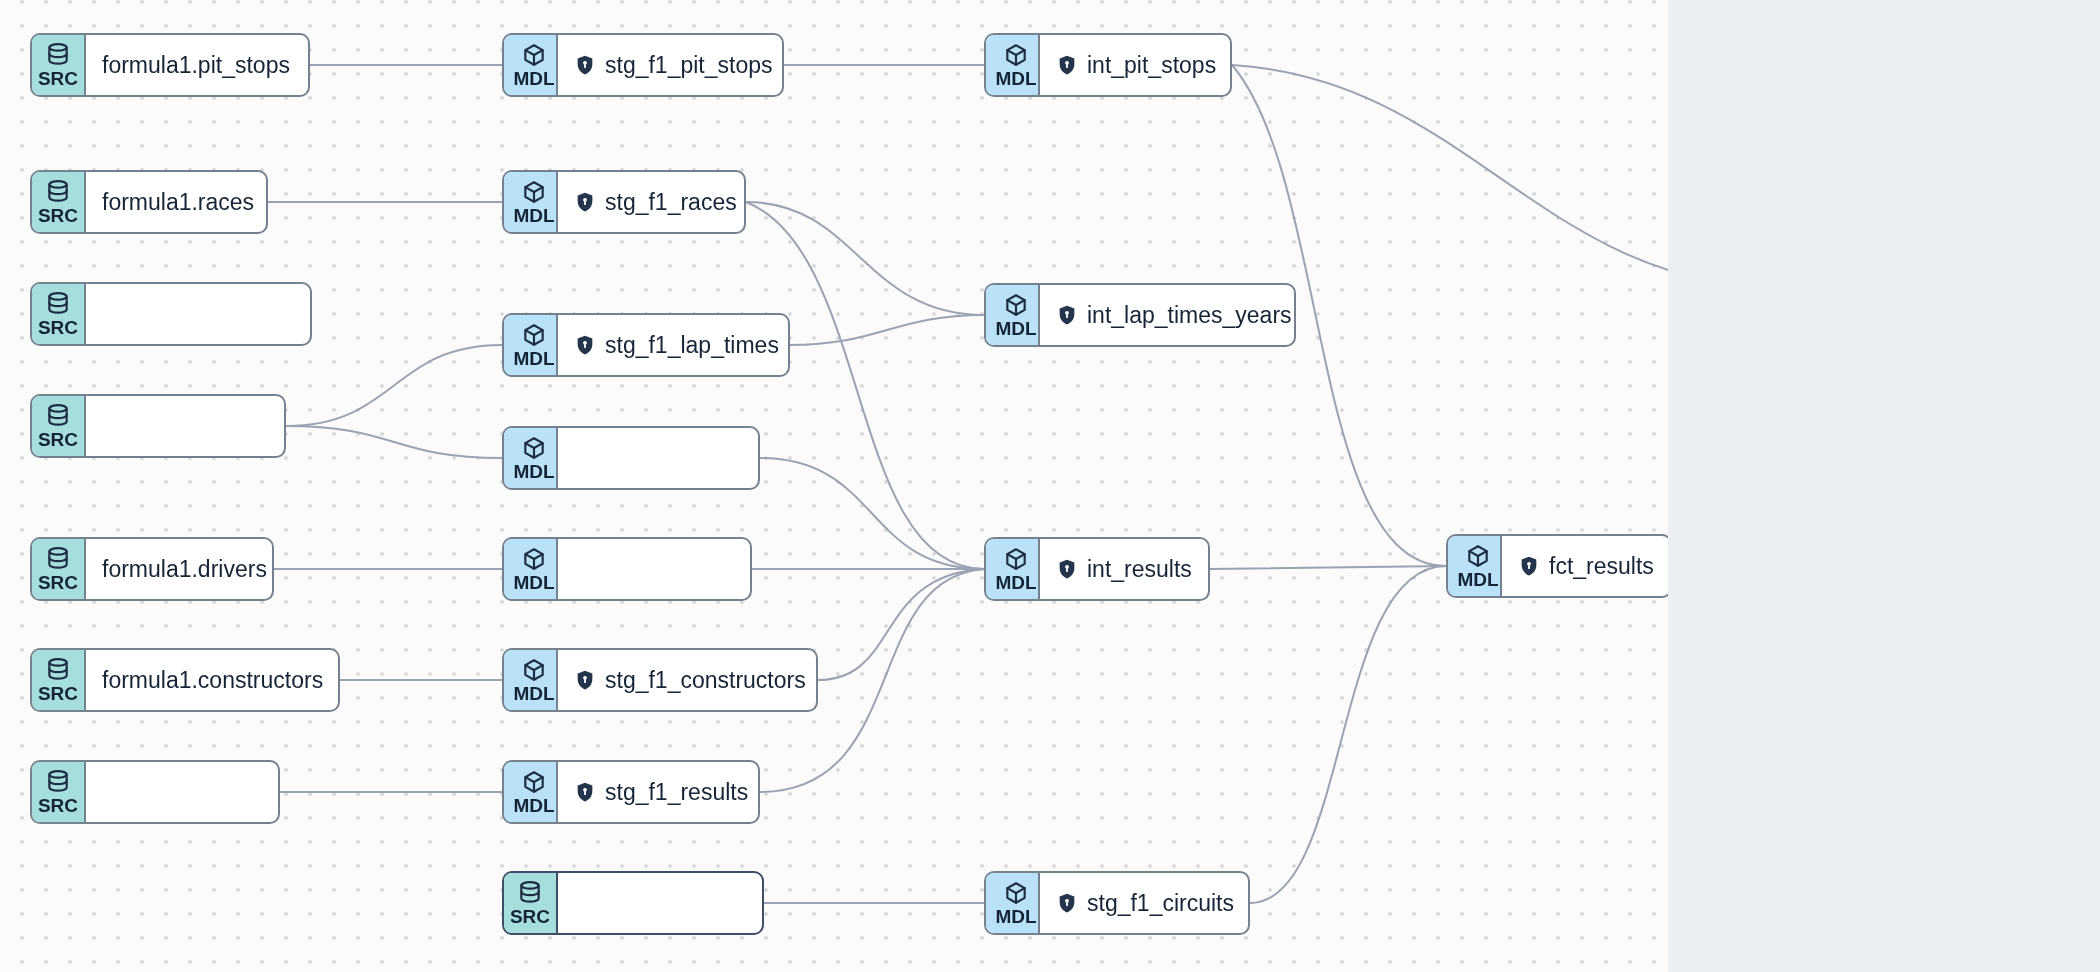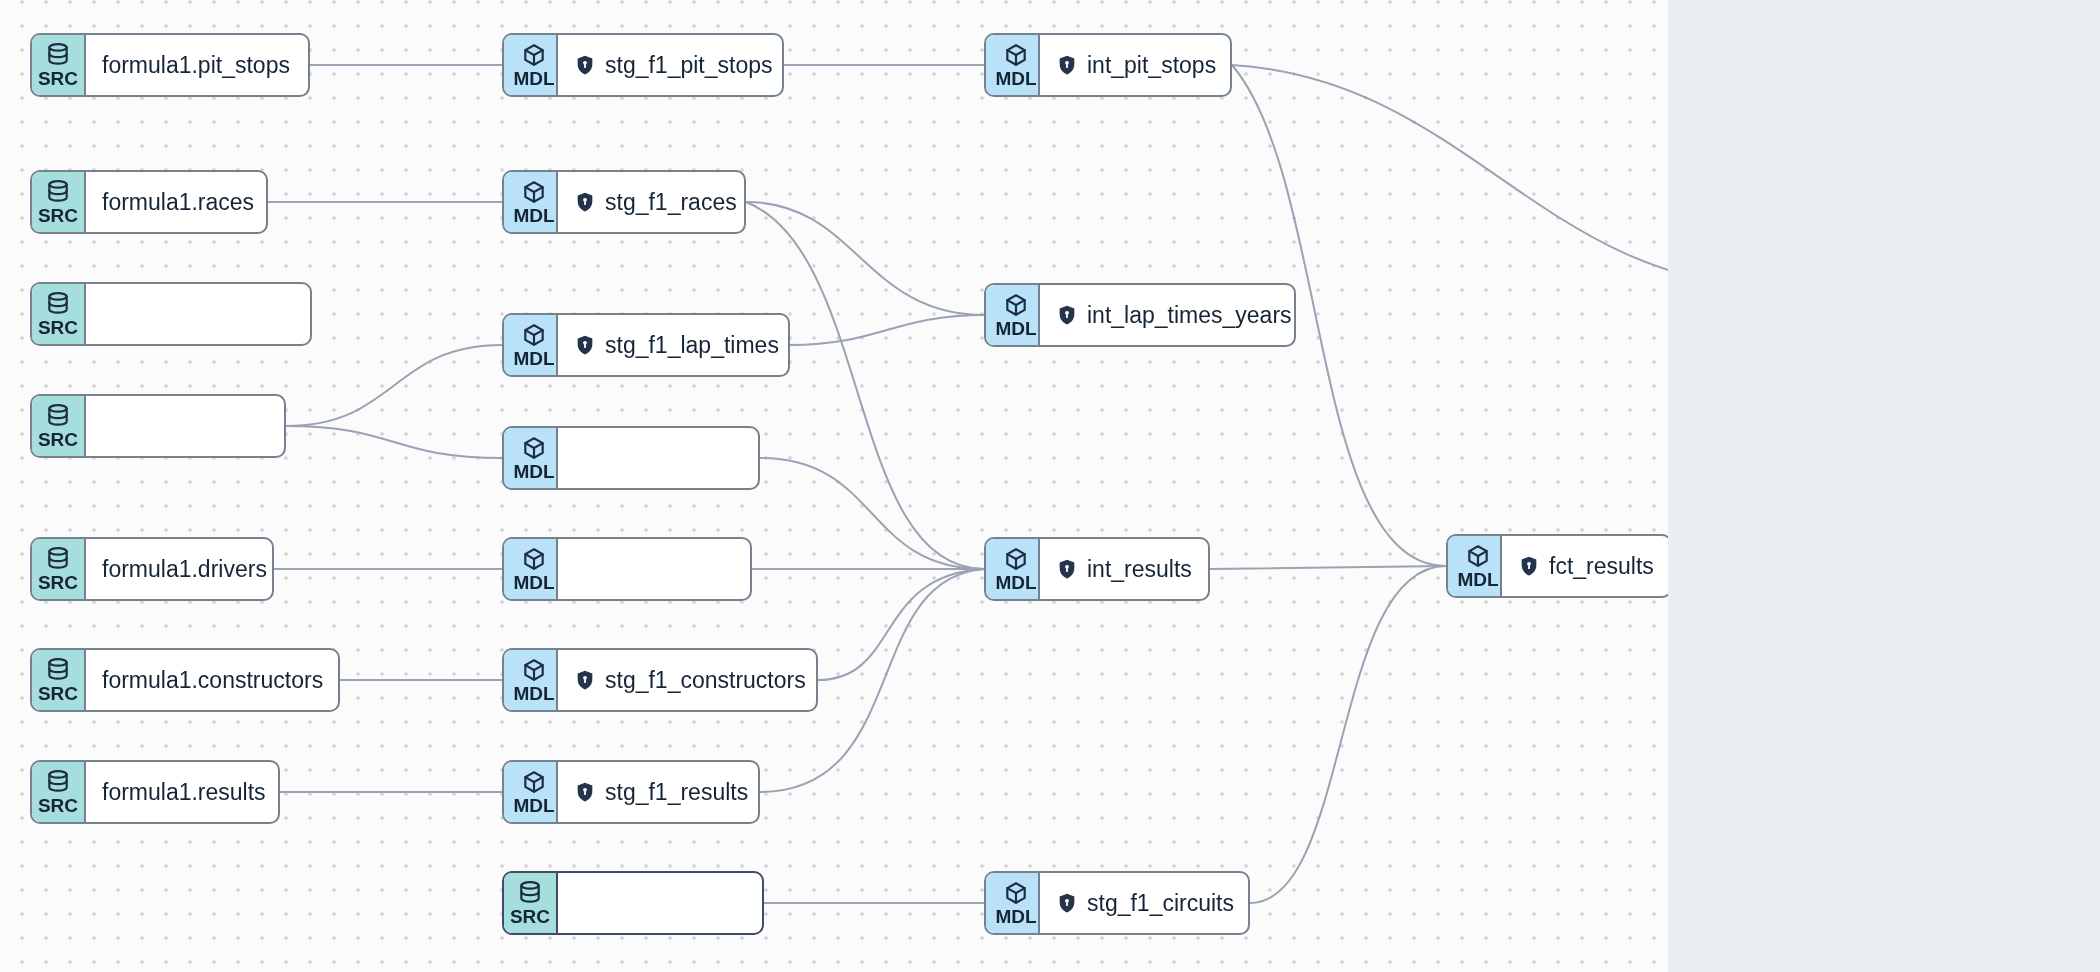--- a/index.html
+++ b/index.html
@@ -175,23 +175,20 @@
 
   <div class="node" style="left:30px;top:760px;width:250px;">
     <div class="badge src">
       <svg class="nicon" width="26" height="26" viewBox="0 0 24 24" fill="none" stroke="#1d2d42" stroke-width="2" stroke-linecap="round" stroke-linejoin="round">
           <ellipse cx="12" cy="5" rx="8" ry="3"></ellipse>
           <path d="M4 5v6c0 1.66 3.58 3 8 3s8-1.34 8-3V5"></path>
           <path d="M4 11v6c0 1.66 3.58 3 8 3s8-1.34 8-3v-6"></path>
         </svg>
       <span class="blabel">SRC</span>
     </div>
-    <div class="labelarea">
-        <span class="nlabel">formula1.results</span>
-      </div>
   </div>
 
   <div class="node selected" style="left:502px;top:871px;width:262px;">
     <div class="badge src">
       <svg class="nicon" width="26" height="26" viewBox="0 0 24 24" fill="none" stroke="#1d2d42" stroke-width="2" stroke-linecap="round" stroke-linejoin="round">
           <ellipse cx="12" cy="5" rx="8" ry="3"></ellipse>
           <path d="M4 5v6c0 1.66 3.58 3 8 3s8-1.34 8-3V5"></path>
           <path d="M4 11v6c0 1.66 3.58 3 8 3s8-1.34 8-3v-6"></path>
         </svg>
       <span class="blabel">SRC</span>

